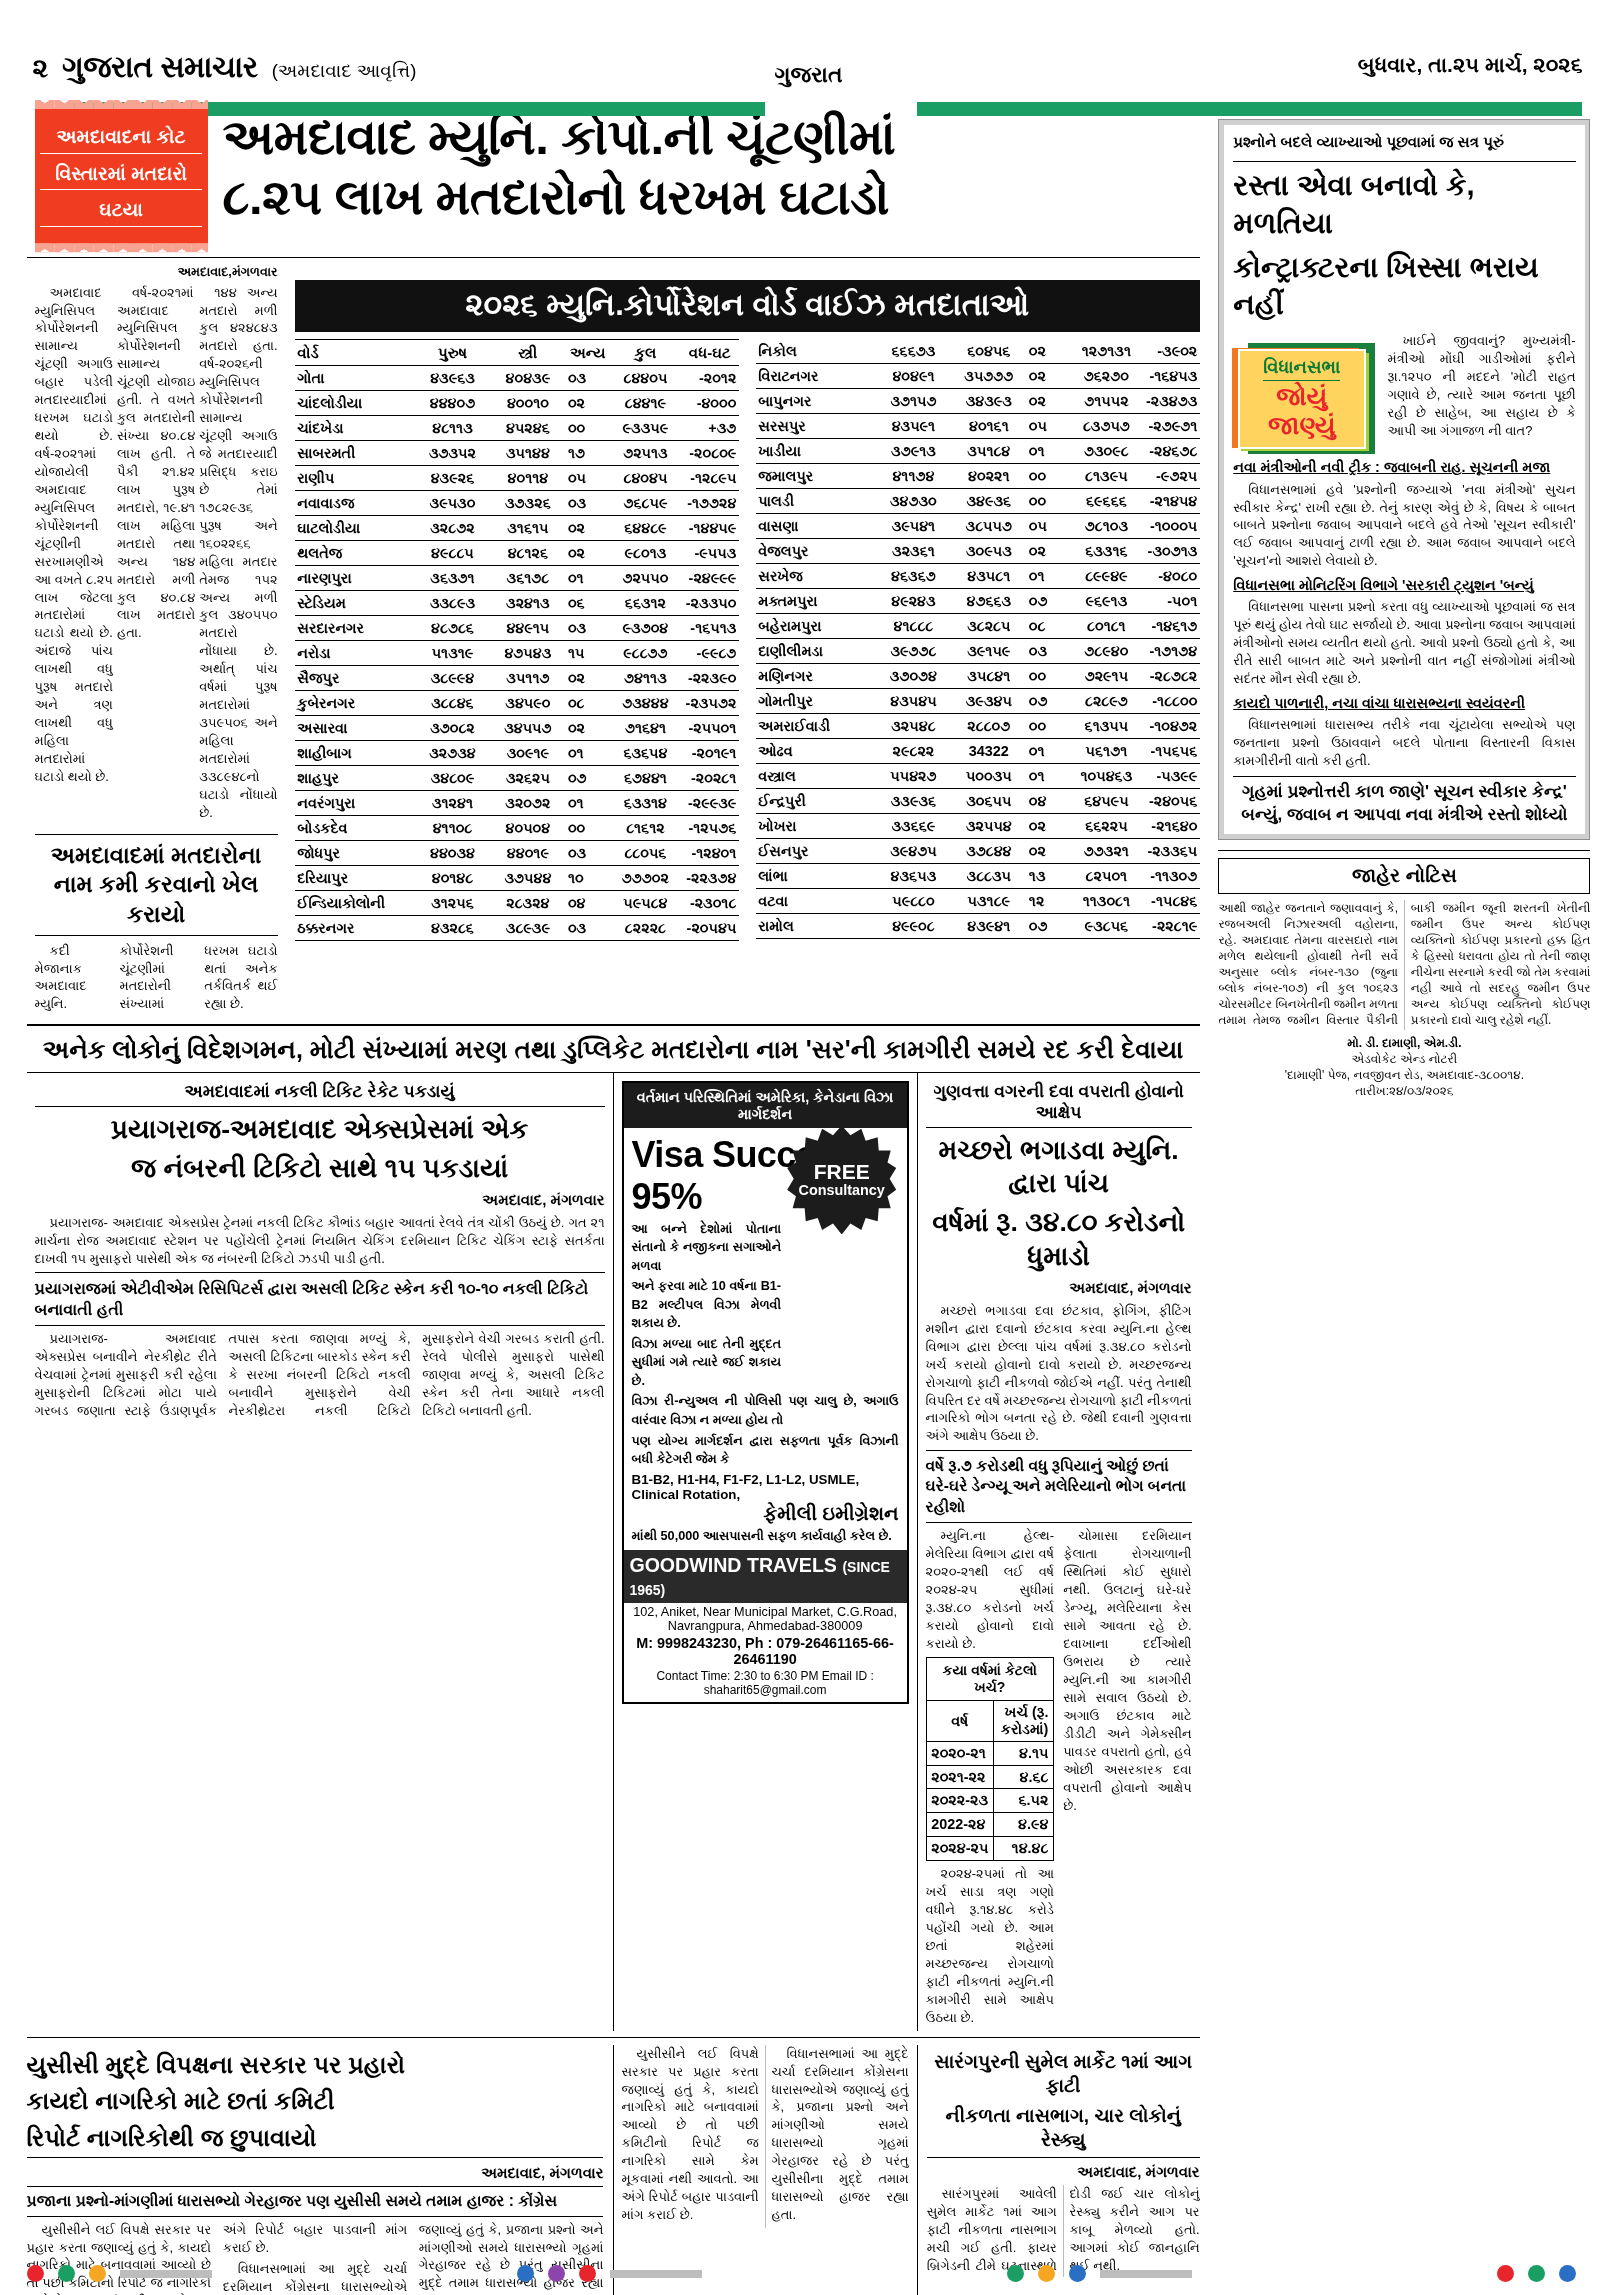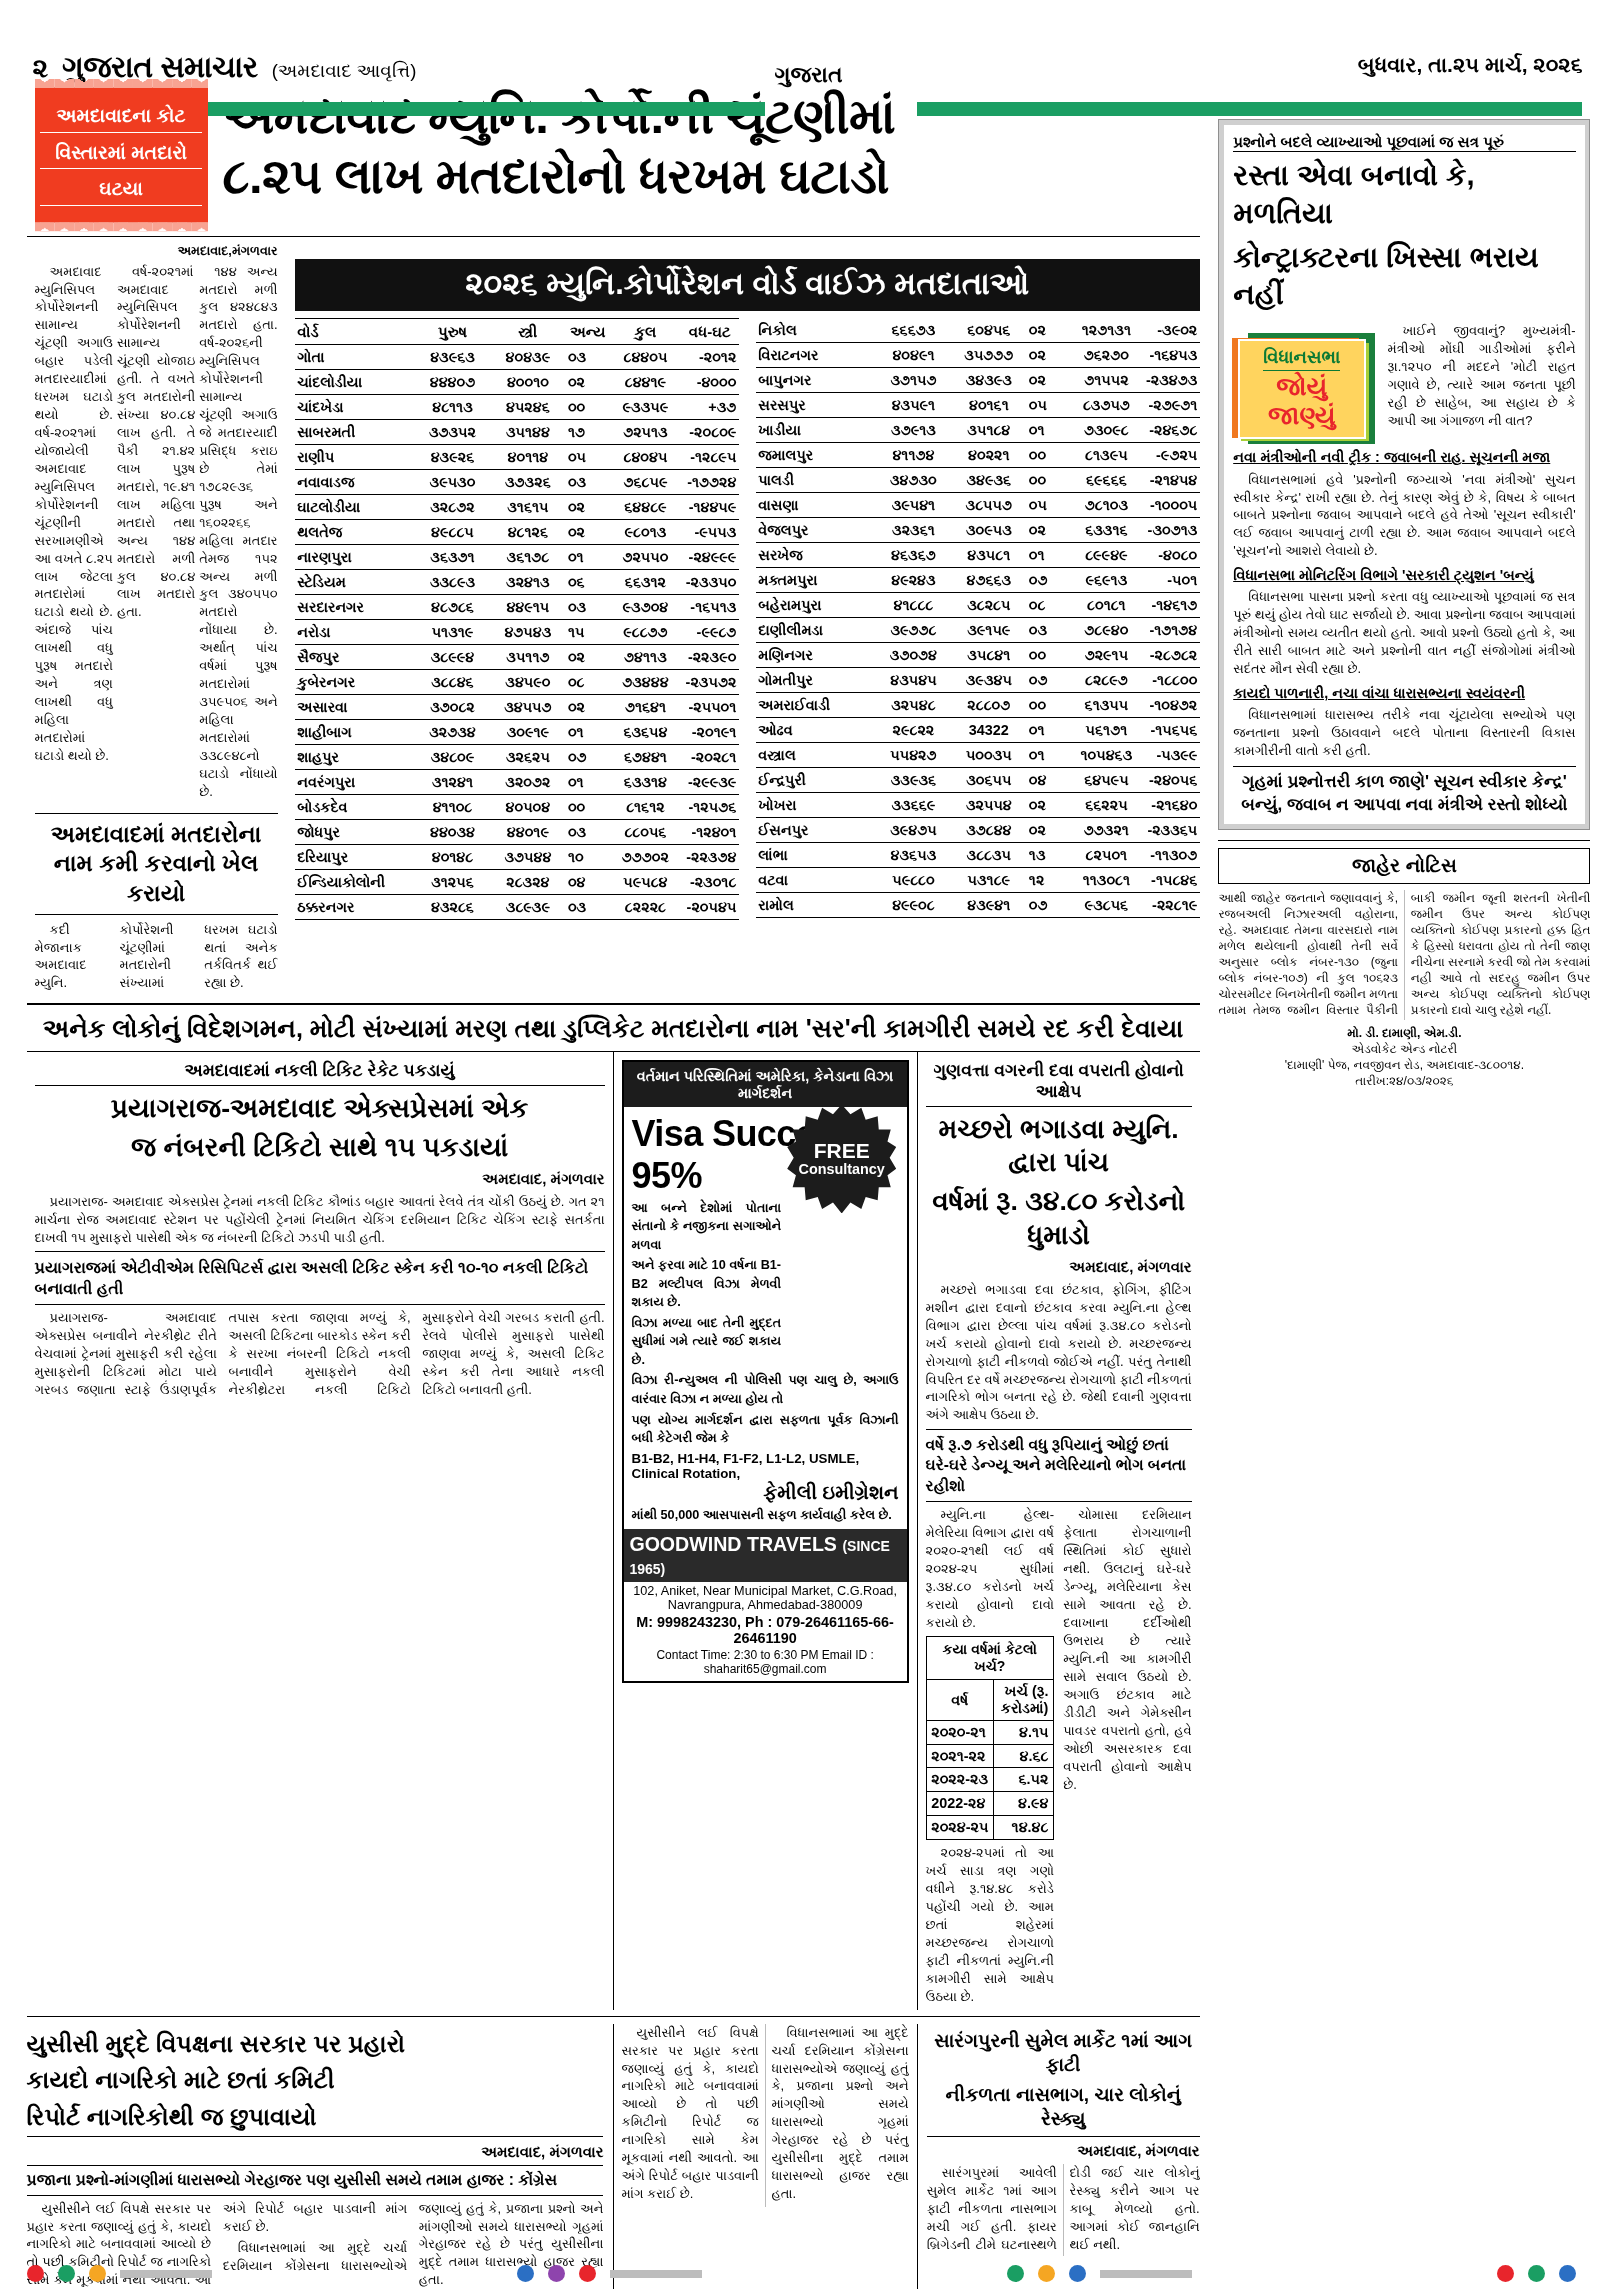--- a/index.html
+++ b/index.html
@@ -17,21 +17,21 @@
   .mh-pageno { font-size: 26.6px; font-weight: bold; }
   .mh-title { font-size: 30px; font-weight: bold; letter-spacing: -0.6px; }
   .mh-edition { font-size: 18.5px; font-weight: normal; }
   .mh-center { position: absolute; left: 0; right: 0; top: 62px; text-align: center; font-size: 22px; font-weight: bold; }
   .mh-right { position: absolute; right: 8px; top: 53px; font-size: 21px; font-weight: bold; }
   .greenbar { position: absolute; top: 102px; height: 14px; background: #1a9e63; }
   .greenbar.l { left: 45px; width: 693px; }
   .greenbar.r { left: 890px; right: 8px; }
 
   
-  .lead { display: flex; gap: 15px; padding-left: 8px; }
+  .lead { display: flex; gap: 15px; margin-top: 21px; padding-left: 8px; }
   .flag {
     width: 173px; background: #f03c20; color: #fff; text-align: center;
     padding: 15px 5.8px 17.3px; position: relative; flex: none;
   }
   .flag::before, .flag::after {
     content: ""; position: absolute; left: 0; right: 0; height: 9.2px;
     background: linear-gradient(135deg, transparent 48%, #f8a392 48%), linear-gradient(-135deg, transparent 48%, #f8a392 48%);
     background-size: 19.6px 9.2px;
   }
   .flag::before { top: -8px; }
@@ -98,21 +98,21 @@
     align-items: center; justify-content: center; text-align: center;
     clip-path: polygon(50% 0%,58% 9%,68% 3%,72% 14%,83% 11%,84% 23%,95% 23%,92% 34%,100% 39%,94% 49%,100% 59%,92% 65%,95% 76%,84% 76%,83% 88%,72% 85%,68% 96%,58% 90%,50% 100%,42% 90%,32% 96%,28% 85%,17% 88%,16% 76%,5% 76%,8% 65%,0% 59%,6% 49%,0% 39%,8% 34%,5% 23%,16% 23%,17% 11%,28% 14%,32% 3%,42% 9%);
   }
   .starburst b { font-size: 21px; line-height: 1; }
   .starburst i { font-style: normal; font-size: 14.4px; font-weight: bold; }
 
   
   .sidebar { position: absolute; right: 26.6px; top: 119px; width: 372px; }
   .sbox { border: 1.7px solid #8f8f8f; background: #cfcfcf; padding: 4.6px; }
   .sbox-in { background: #fff; padding: 8px 9.2px; }
-  .s-kick { font-size: 15px; font-weight: bold; border-bottom: 1.7px solid #000; padding-bottom: 0; }
+  .s-kick { font-size: 15px; font-weight: bold; border-bottom: 1.7px solid #000; padding-bottom: 10px; }
   .s-h { font-size: 29px; font-weight: bold; line-height: 1.3; margin-top: 5.8px; }
   .vsbadge { width: 128px; padding: 0; position: relative; margin: 8px 5.8px 3.5px 4.6px; }
   .vsb-g { position: absolute; inset: -5.8px -9.2px -4.6px 10.4px; background: #1a7f3c; }
   .vsb-o { position: absolute; inset: -1.2px 7px 1.2px -5.8px; background: #f07820; }
   .vsb-y { position: absolute; inset: 3.5px -3.5px -2.3px 3.5px; background: #a8cf38; }
   .vsb-c { position: relative; background: #ffd45e; border: 2.3px solid #fff; padding: 5.8px 3.5px 8px; text-align: center; }
   .vsb-c .t1 { font-size: 18px; font-weight: bold; color: #0c7a34; border-bottom: 1.7px solid #0c7a34; padding-bottom: 1.7px; display: inline-block; }
   .vsb-c .t2 { font-size: 25.4px; font-weight: bold; color: #e8252c; line-height: 1.06; margin-top: 2.3px; }
 
   

